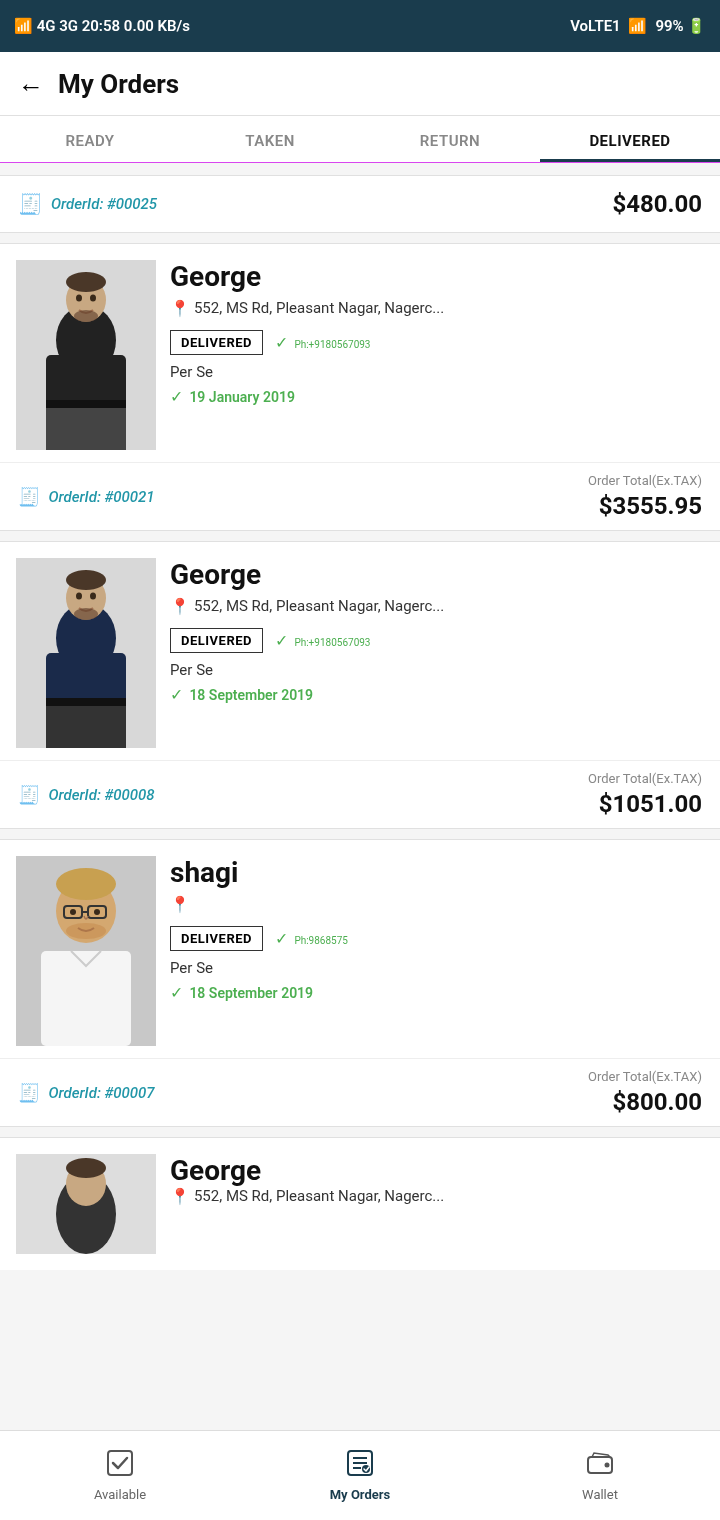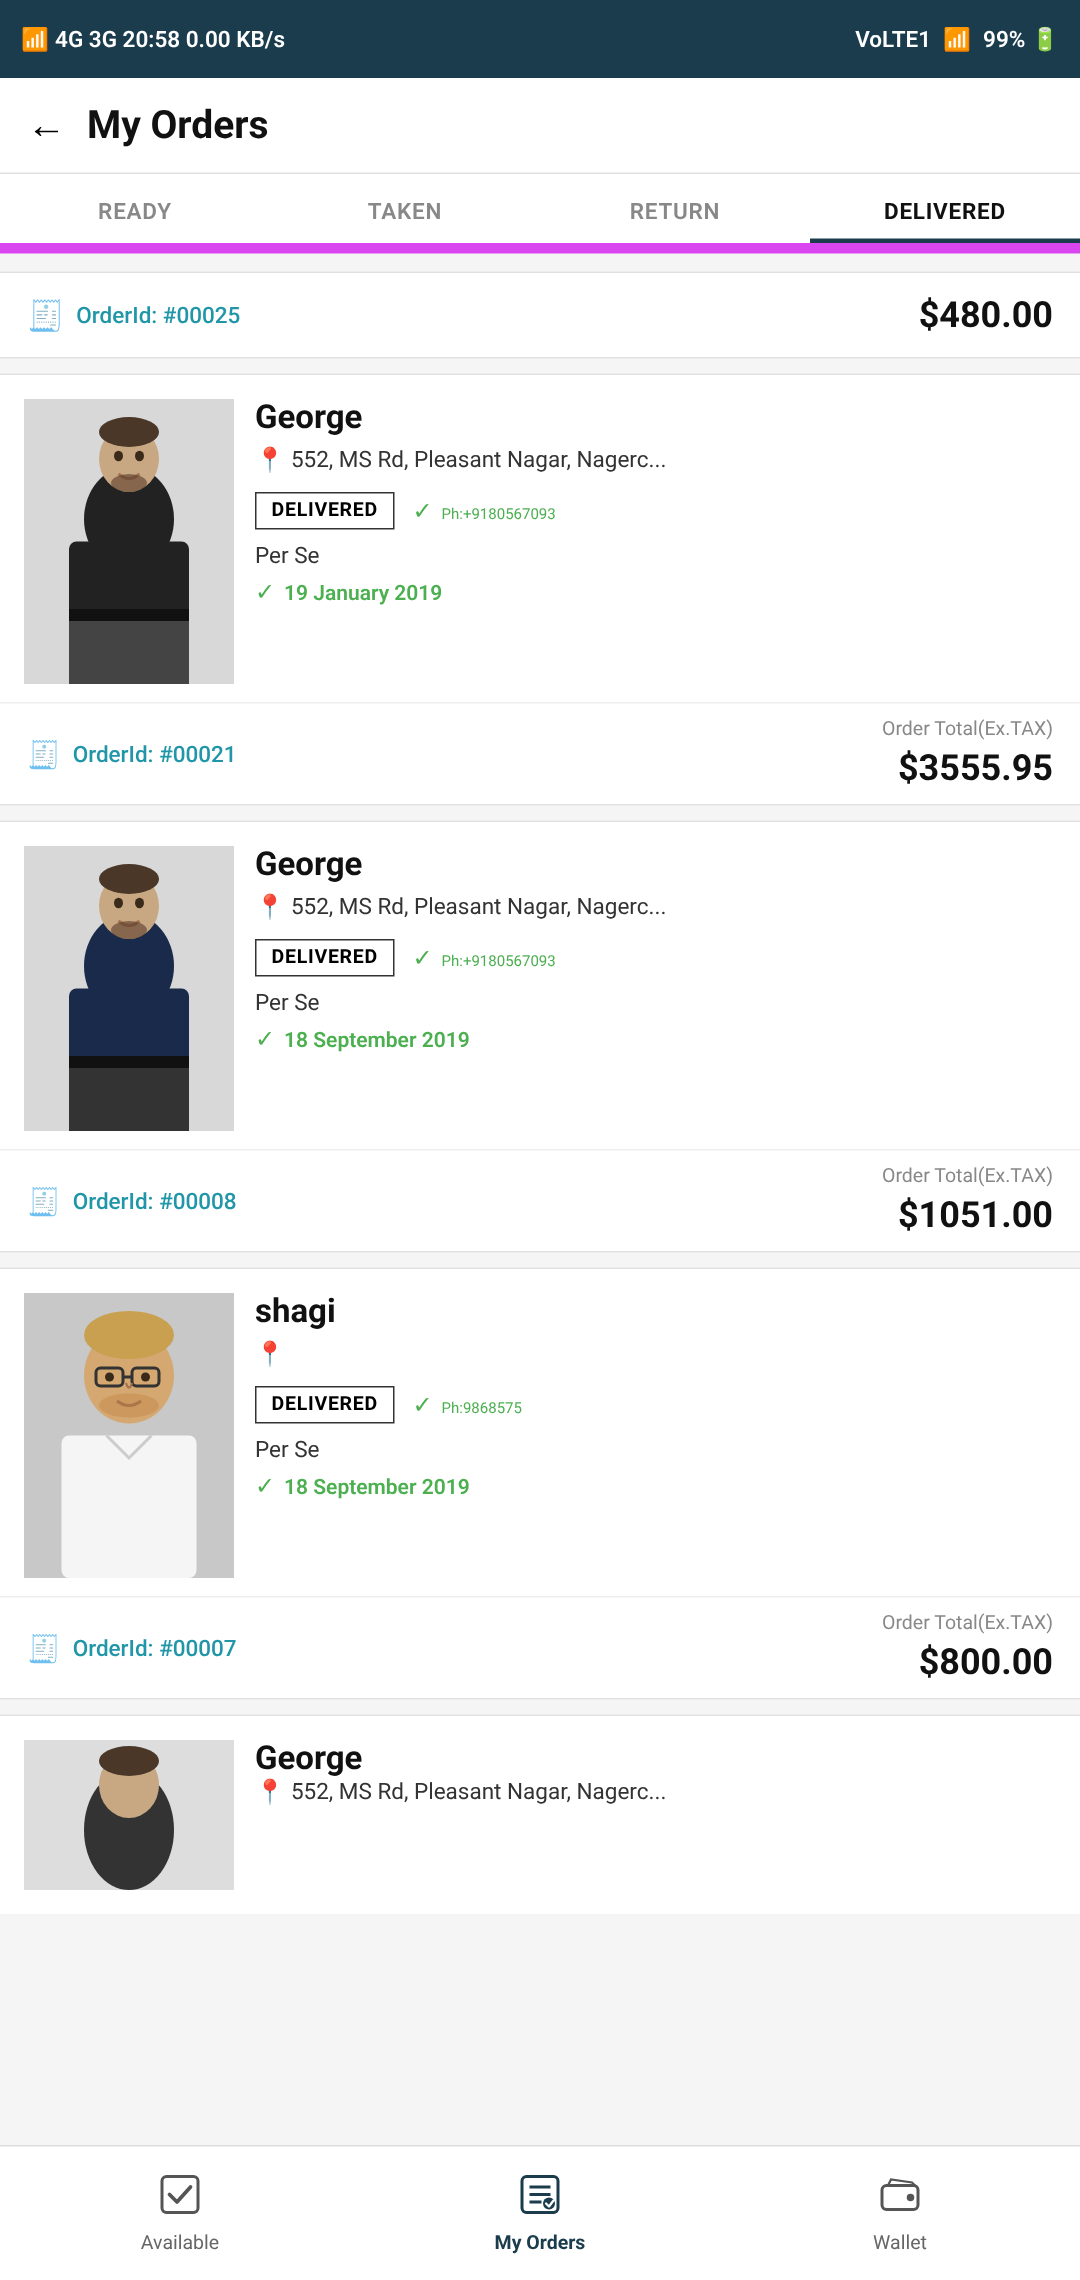--- a/index.html
+++ b/index.html
@@ -30,21 +30,21 @@
       gap: 14px;
       border-bottom: 1px solid #e0e0e0;
     }
     .header-back { font-size: 26px; font-weight: bold; cursor: pointer; }
     .header-title { font-size: 26px; font-weight: bold; color: #111; }
 
     
     .tabs {
       background: white;
       display: flex;
-      border-bottom: 7px solid #d946ef;
+      border-bottom: 1px solid #d946ef;
     }
     .tab {
       flex: 1;
       text-align: center;
       padding: 16px 0 12px;
       font-size: 15px;
       font-weight: 600;
       color: #888;
       letter-spacing: 0.5px;
       cursor: pointer;
@@ -82,20 +82,21 @@
     }
     .order-id-row {
       display: flex;
       align-items: center;
       gap: 8px;
     }
     .order-id-text {
       color: #2196a8;
       font-size: 15px;
       font-weight: 500;
+      font-style: italic;
     }
     .order-total-top {
       font-size: 24px;
       font-weight: bold;
       color: #111;
     }
 
     .order-card {
       background: white;
       margin: 0 0 10px;
@@ -121,21 +122,21 @@
       width: 100%;
       height: 100%;
     }
     .card-info {
       flex: 1;
       display: flex;
       flex-direction: column;
       gap: 6px;
     }
     .customer-name {
-      font-size: 22px;
+      font-size: 28px;
       font-weight: bold;
       color: #111;
     }
     .address-row {
       display: flex;
       align-items: flex-start;
       gap: 4px;
       color: #444;
       font-size: 14px;
     }

